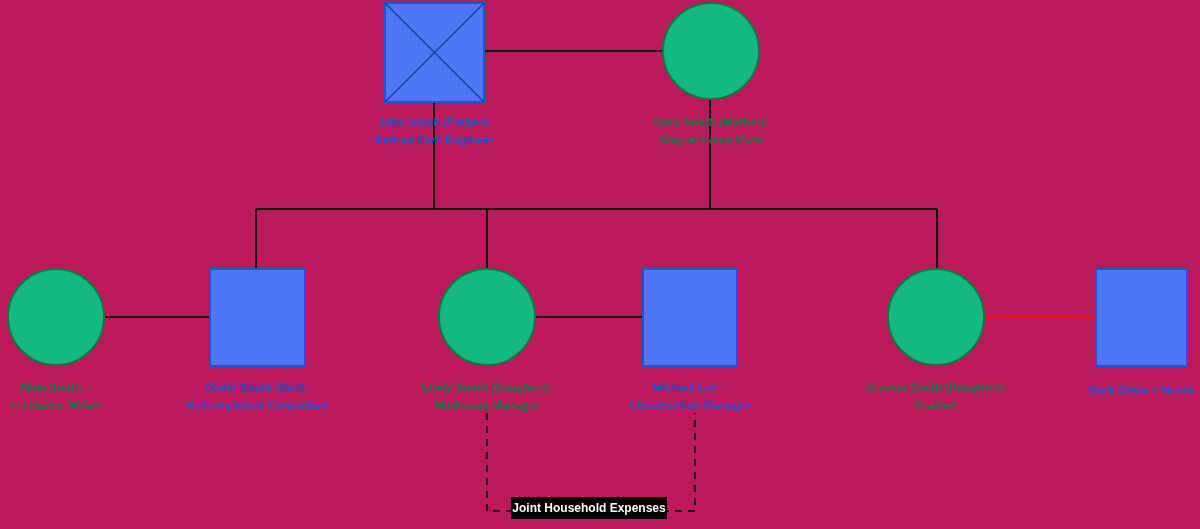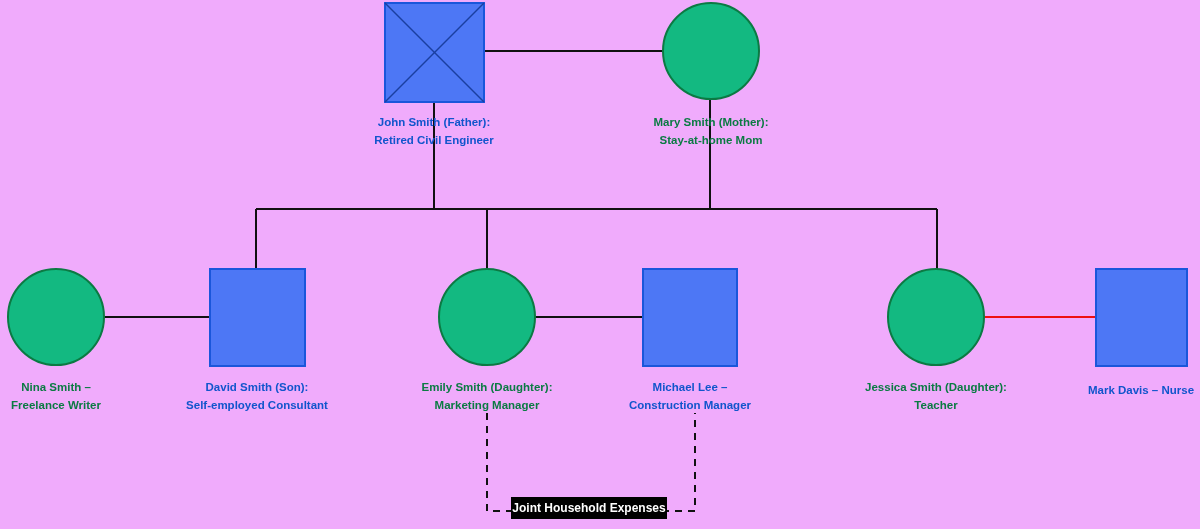--- a/index.html
+++ b/index.html
@@ -10,21 +10,21 @@
   body {
     width: 1200px;
     height: 529px;
     font-family: "Liberation Sans", sans-serif;
     overflow: hidden;
   }
   #genogram-root {
     position: relative;
     width: 1200px;
     height: 529px;
-    background: #f0abfc;
+    background: #be185d;
   }
   svg.genogram-canvas {
     display: block;
     width: 1200px;
     height: 529px;
   }
   .node-shape {
     stroke-width: 2;
   }
   .shape-male {

